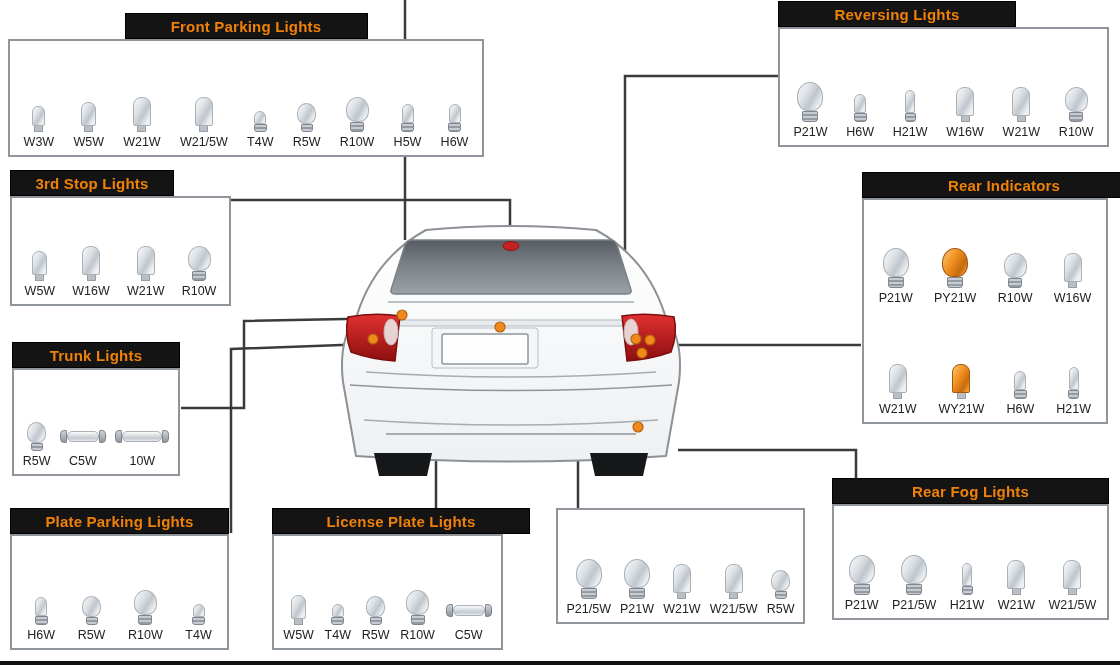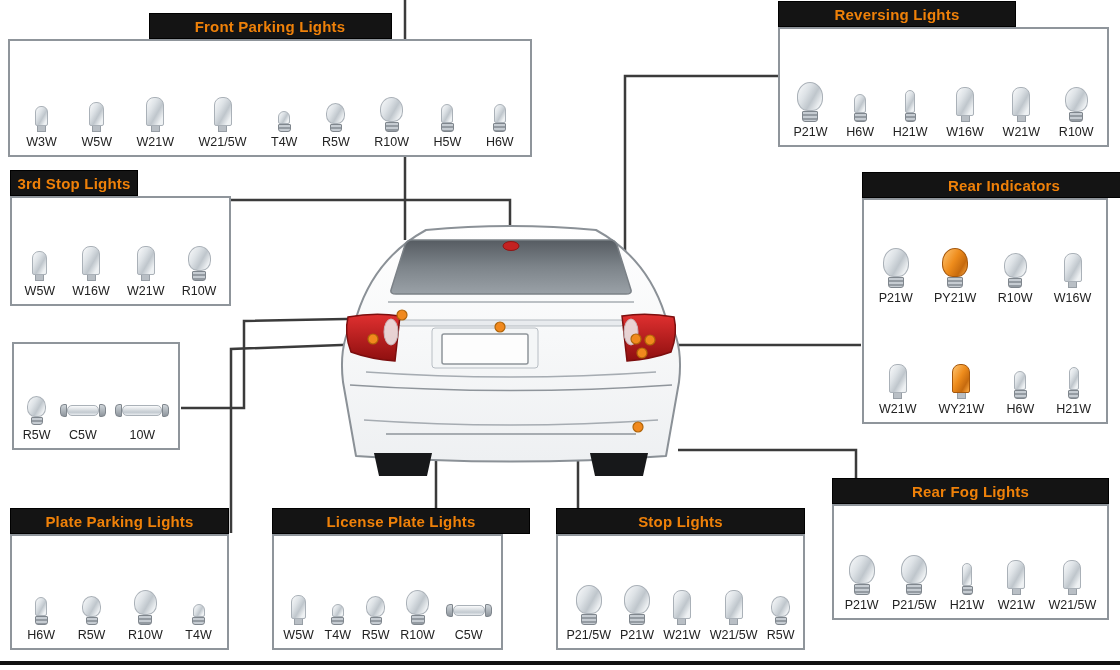--- a/index.html
+++ b/index.html
@@ -208,21 +208,21 @@
       <circle class="marker" cx="170" cy="107" r="5"></circle>
       <circle class="marker" cx="43" cy="119" r="5"></circle>
       <circle class="marker" cx="306" cy="119" r="5"></circle>
       <circle class="marker" cx="320" cy="120" r="5"></circle>
       <circle class="marker" cx="312" cy="133" r="5"></circle>
       <circle class="marker" cx="308" cy="207" r="5"></circle>
     </svg>
   </div>
 
   <div class="bottom-rule"></div>
-<div class="panel" style="left: 8px; top: 13px; width: 524px;">
+<div class="panel" style="left: 8px; top: 13px; width: 476px;">
       <div class="panel-title" style="width: 243px; margin: 0px auto;">Front Parking Lights</div>
       <div class="panel-body" style="height: 118px;">
         <div class="bulb-row">
           <div class="bulb wedge-s">
             <div class="bulb-icon">
               <span class="glass"></span>
               <span class="wedge-base"></span>
             </div>
             <div class="bulb-label">W3W</div>
           </div>
@@ -328,21 +328,21 @@
             <div class="bulb-icon">
               <span class="glass"></span>
               <span class="metal-base"></span>
             </div>
             <div class="bulb-label">R10W</div>
           </div>
         </div>
       </div>
     </div>
     <div class="panel" style="left: 10px; top: 170px; width: 221px;">
-      <div class="panel-title" style="width: 128px;">3rd Stop Lights</div>
+      <div class="panel-title" style="width: 164px;">3rd Stop Lights</div>
       <div class="panel-body" style="height: 110px;">
         <div class="bulb-row">
           <div class="bulb wedge-m">
             <div class="bulb-icon">
               <span class="glass"></span>
               <span class="wedge-base"></span>
             </div>
             <div class="bulb-label">W5W</div>
           </div>
           <div class="bulb wedge-l">
@@ -428,20 +428,21 @@
             <div class="bulb-icon">
               <span class="glass"></span>
               <span class="metal-base"></span>
             </div>
             <div class="bulb-label">H21W</div>
           </div>
         </div>
       </div>
     </div>
     <div class="panel" style="left: 12px; top: 342px; width: 168px;">
+      <div class="panel-title" style="width: 168px;">Trunk Lights</div>
       <div class="panel-body" style="height: 108px;">
         <div class="bulb-row">
           <div class="bulb globe-s">
             <div class="bulb-icon">
               <span class="glass"></span>
               <span class="metal-base"></span>
             </div>
             <div class="bulb-label">R5W</div>
           </div>
           <div class="bulb festoon">
@@ -535,21 +536,20 @@
               <span class="fest-tip left"></span>
               <span class="fest-glass"></span>
               <span class="fest-tip right"></span>
             </div>
             <div class="bulb-label">C5W</div>
           </div>
         </div>
       </div>
     </div>
     <div class="panel" style="left: 556px; top: 508px; width: 249px;">
-      <div class="panel-title" style="width: 249px;">Stop Lights</div>
       <div class="panel-body" style="height: 116px;">
         <div class="bulb-row">
           <div class="bulb globe-l">
             <div class="bulb-icon">
               <span class="glass"></span>
               <span class="metal-base"></span>
             </div>
             <div class="bulb-label">P21/5W</div>
           </div>
           <div class="bulb globe-l">

